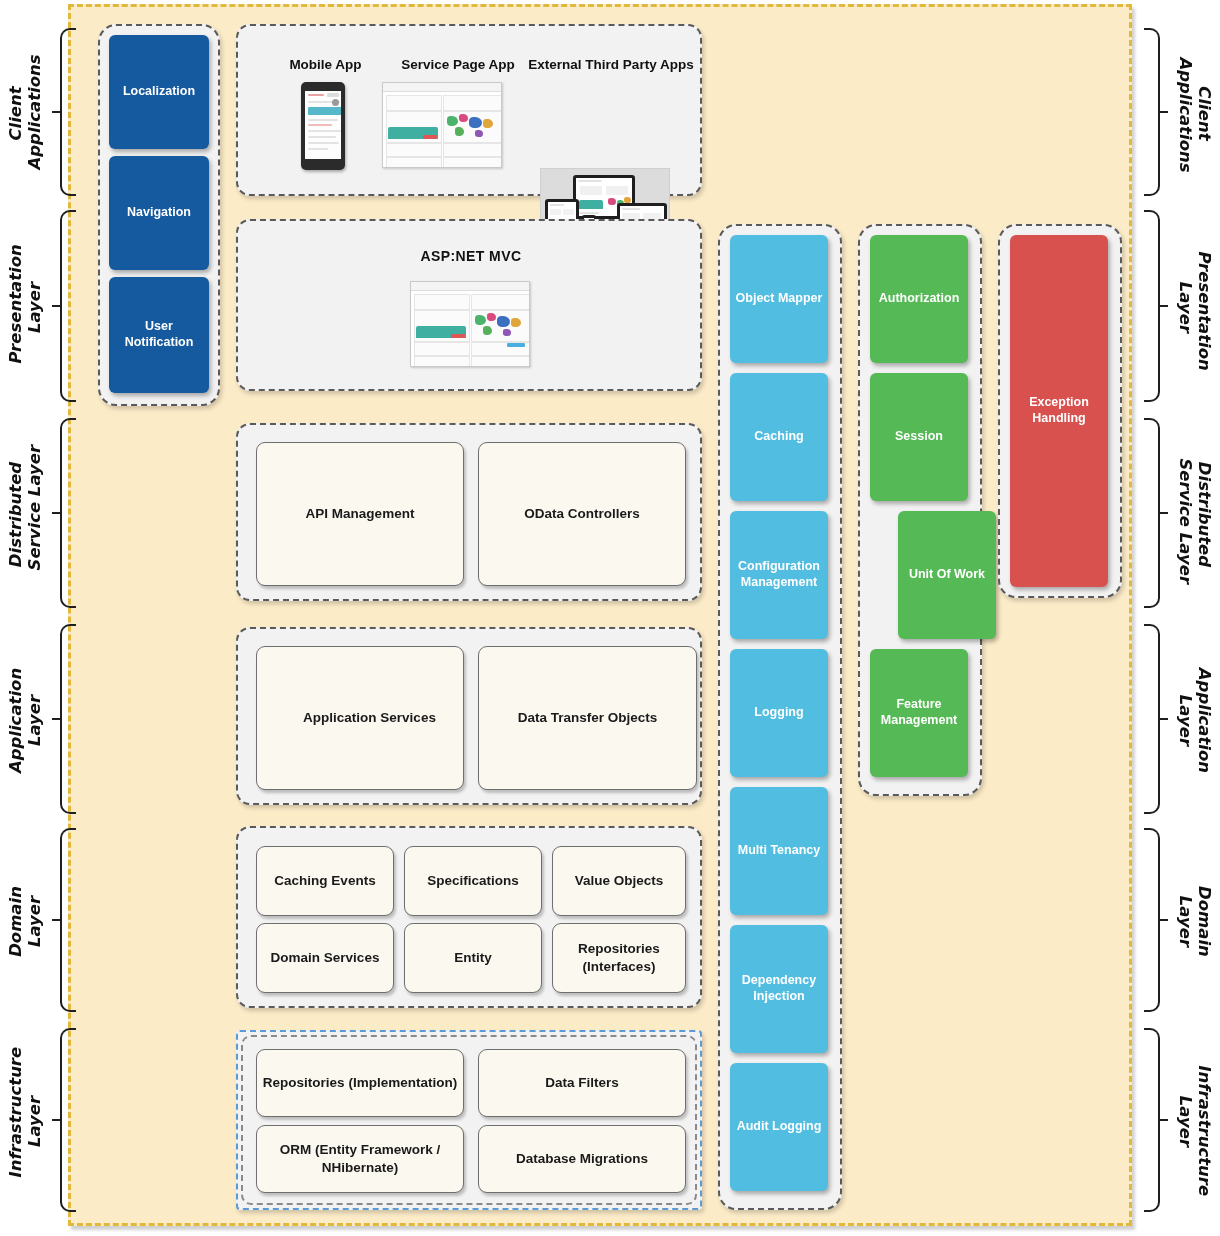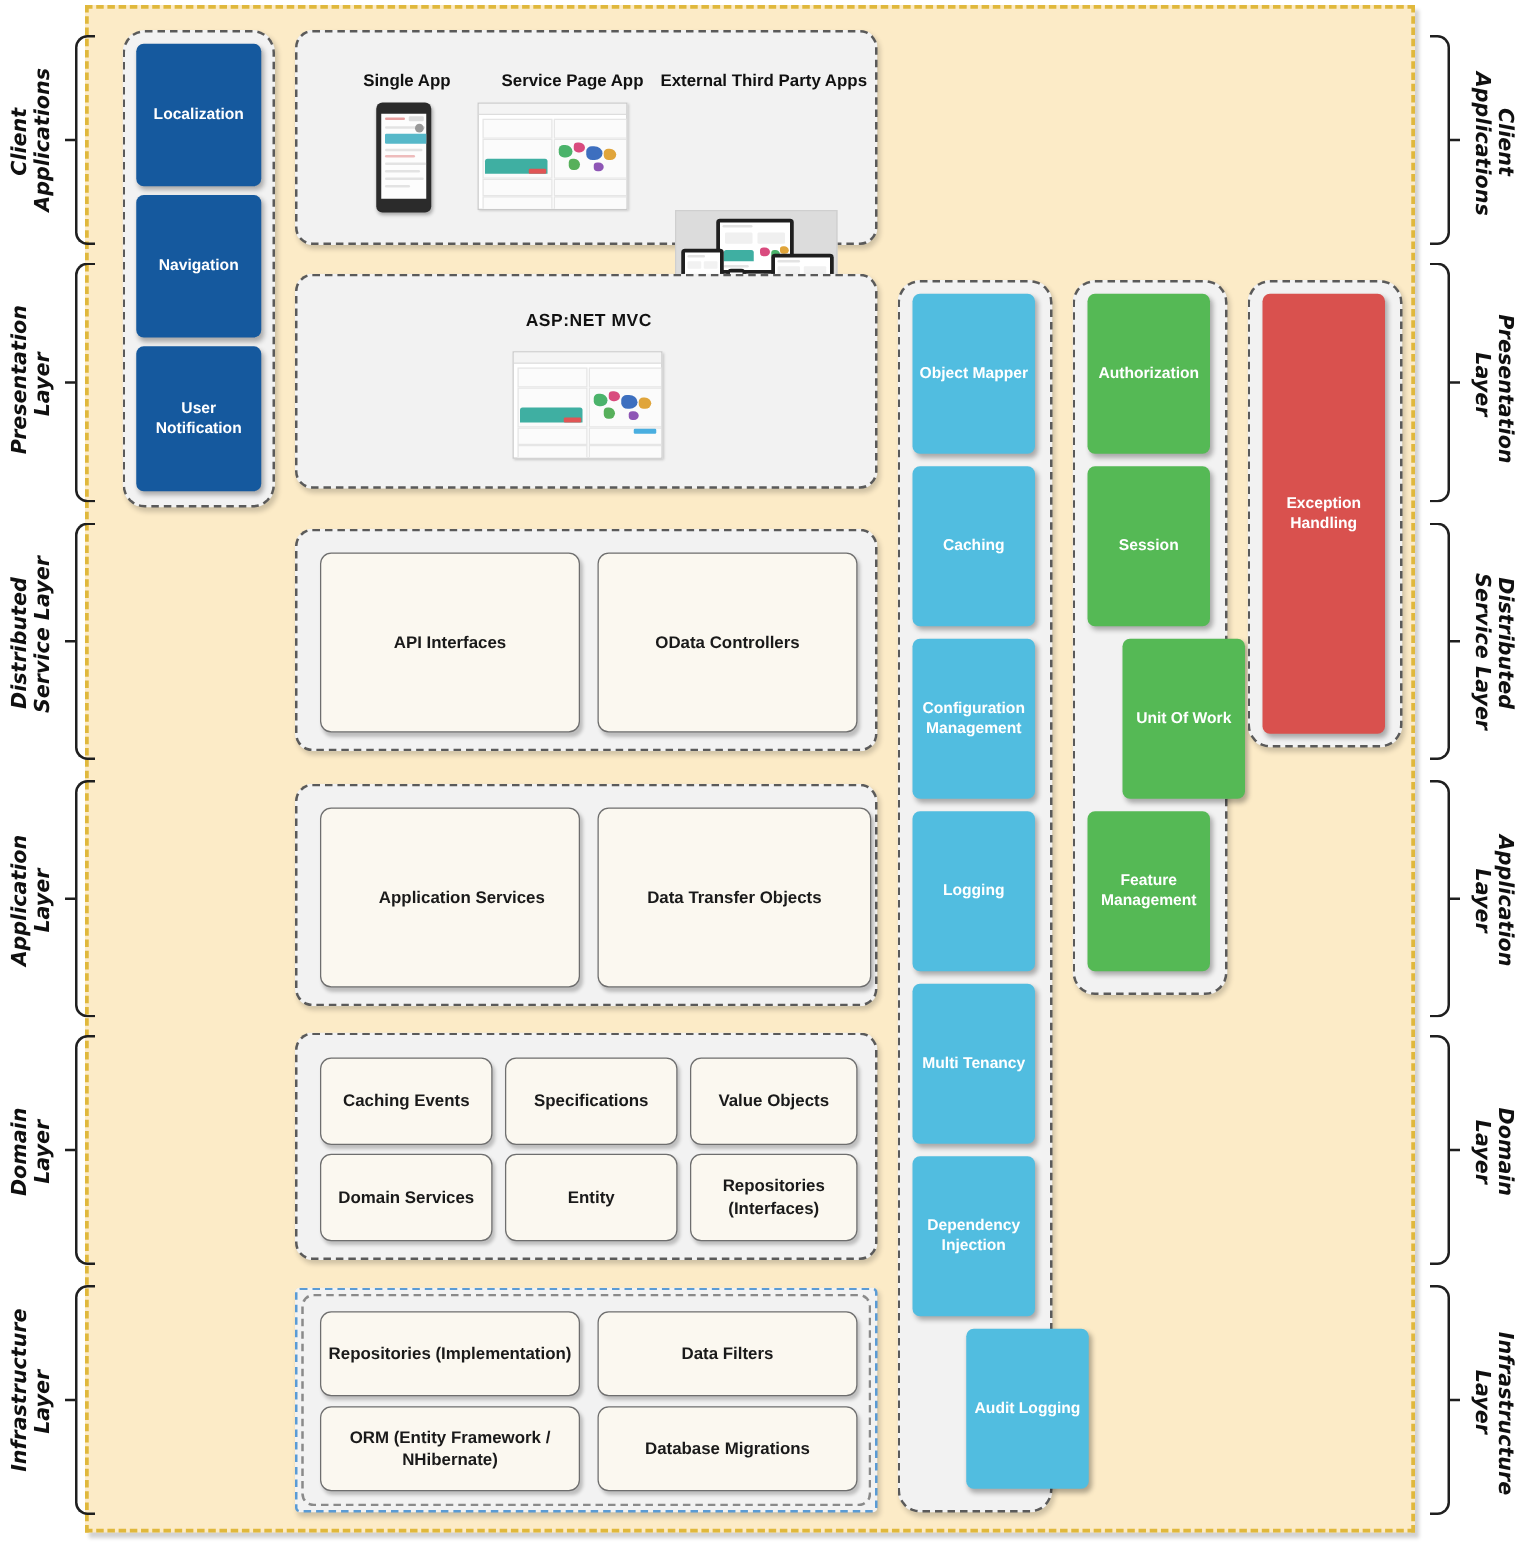--- a/index.html
+++ b/index.html
@@ -222,21 +222,21 @@
       <span>Navigation</span>
     </div>
     <div class="card navy" style="left:9px;top:251px;width:100px;height:116px;white-space:pre-line;">
       <span style="white-space:pre-line;">User
 Notification</span>
     </div>
   </div>
 
   <div class="group" style="left:236px;top:24px;width:466px;height:172px;">
 
-    <div class="thumb-label" style="left:20px;top:31px;width:135px;">Single App</div>
+    <div class="thumb-label" style="left:20px;top:31px;width:135px;">Mobile App</div>
     <div class="thumb-label" style="left:140px;top:31px;width:160px;">Service Page App</div>
     <div class="thumb-label" style="left:278px;top:31px;width:190px;">External Third Party Apps</div>
 
     <div class="thumb phone" style="left:63px;top:56px;width:44px;height:88px;">
       <div class="phone-screen">
         <div class="mini-line" style="left:3px;top:3px;width:16px;background:#e8a0a0;"></div>
         <div class="mini-chip" style="left:22px;top:2px;width:12px;height:4px;background:#ddd;"></div>
         <div class="mini-line" style="left:3px;top:10px;width:32px;"></div>
         <div class="mini-chip" style="left:3px;top:16px;width:34px;height:8px;background:#56b8c9;"></div>
         <div class="mini-line" style="left:3px;top:28px;width:30px;"></div>
@@ -335,21 +335,21 @@
       <div class="dash-tile" style="left:60px;top:60px;width:57px;height:12px;"></div>
       <div class="dash-tile" style="left:3px;top:74px;width:54px;height:10px;"></div>
       <div class="dash-tile" style="left:60px;top:74px;width:57px;height:10px;"></div>
       <div class="mini-chip" style="left:40px;top:52px;width:14px;height:4px;background:#e05555;"></div>
       <div class="mini-chip" style="left:96px;top:61px;width:18px;height:4px;background:#49aee0;"></div>
     </div>
   </div>
 
   <div class="group" style="left:236px;top:423px;width:466px;height:178px;">
     <div class="pbox" style="left:18px;top:17px;width:208px;height:144px;">
-      <span>API Interfaces</span>
+      <span>API Management</span>
     </div>
     <div class="pbox" style="left:240px;top:17px;width:208px;height:144px;">
       <span>OData Controllers</span>
     </div>
   </div>
 
   <div class="group" style="left:236px;top:627px;width:466px;height:178px;">
     <div class="pbox" style="left:18px;top:17px;width:208px;height:144px;padding-left:22px;">
       <span>Application Services</span>
     </div>
@@ -410,21 +410,21 @@
     <div class="card cyan" style="left:10px;top:423px;width:98px;height:128px;">
       <span>Logging</span>
     </div>
     <div class="card cyan" style="left:10px;top:561px;width:98px;height:128px;">
       <span>Multi Tenancy</span>
     </div>
     <div class="card cyan" style="left:10px;top:699px;width:98px;height:128px;">
       <span style="white-space:pre-line;">Dependency
 Injection</span>
     </div>
-    <div class="card cyan" style="left:10px;top:837px;width:98px;height:128px;margin-left:43px;">
+    <div class="card cyan" style="left:10px;top:837px;width:98px;height:128px;">
       <span>Audit Logging</span>
     </div>
   </div>
 
   <div class="group" style="left:858px;top:224px;width:124px;height:572px;border-radius:18px;">
     <div class="card green" style="left:10px;top:9px;width:98px;height:128px;">
       <span>Authorization</span>
     </div>
     <div class="card green" style="left:10px;top:147px;width:98px;height:128px;">
       <span>Session</span>

